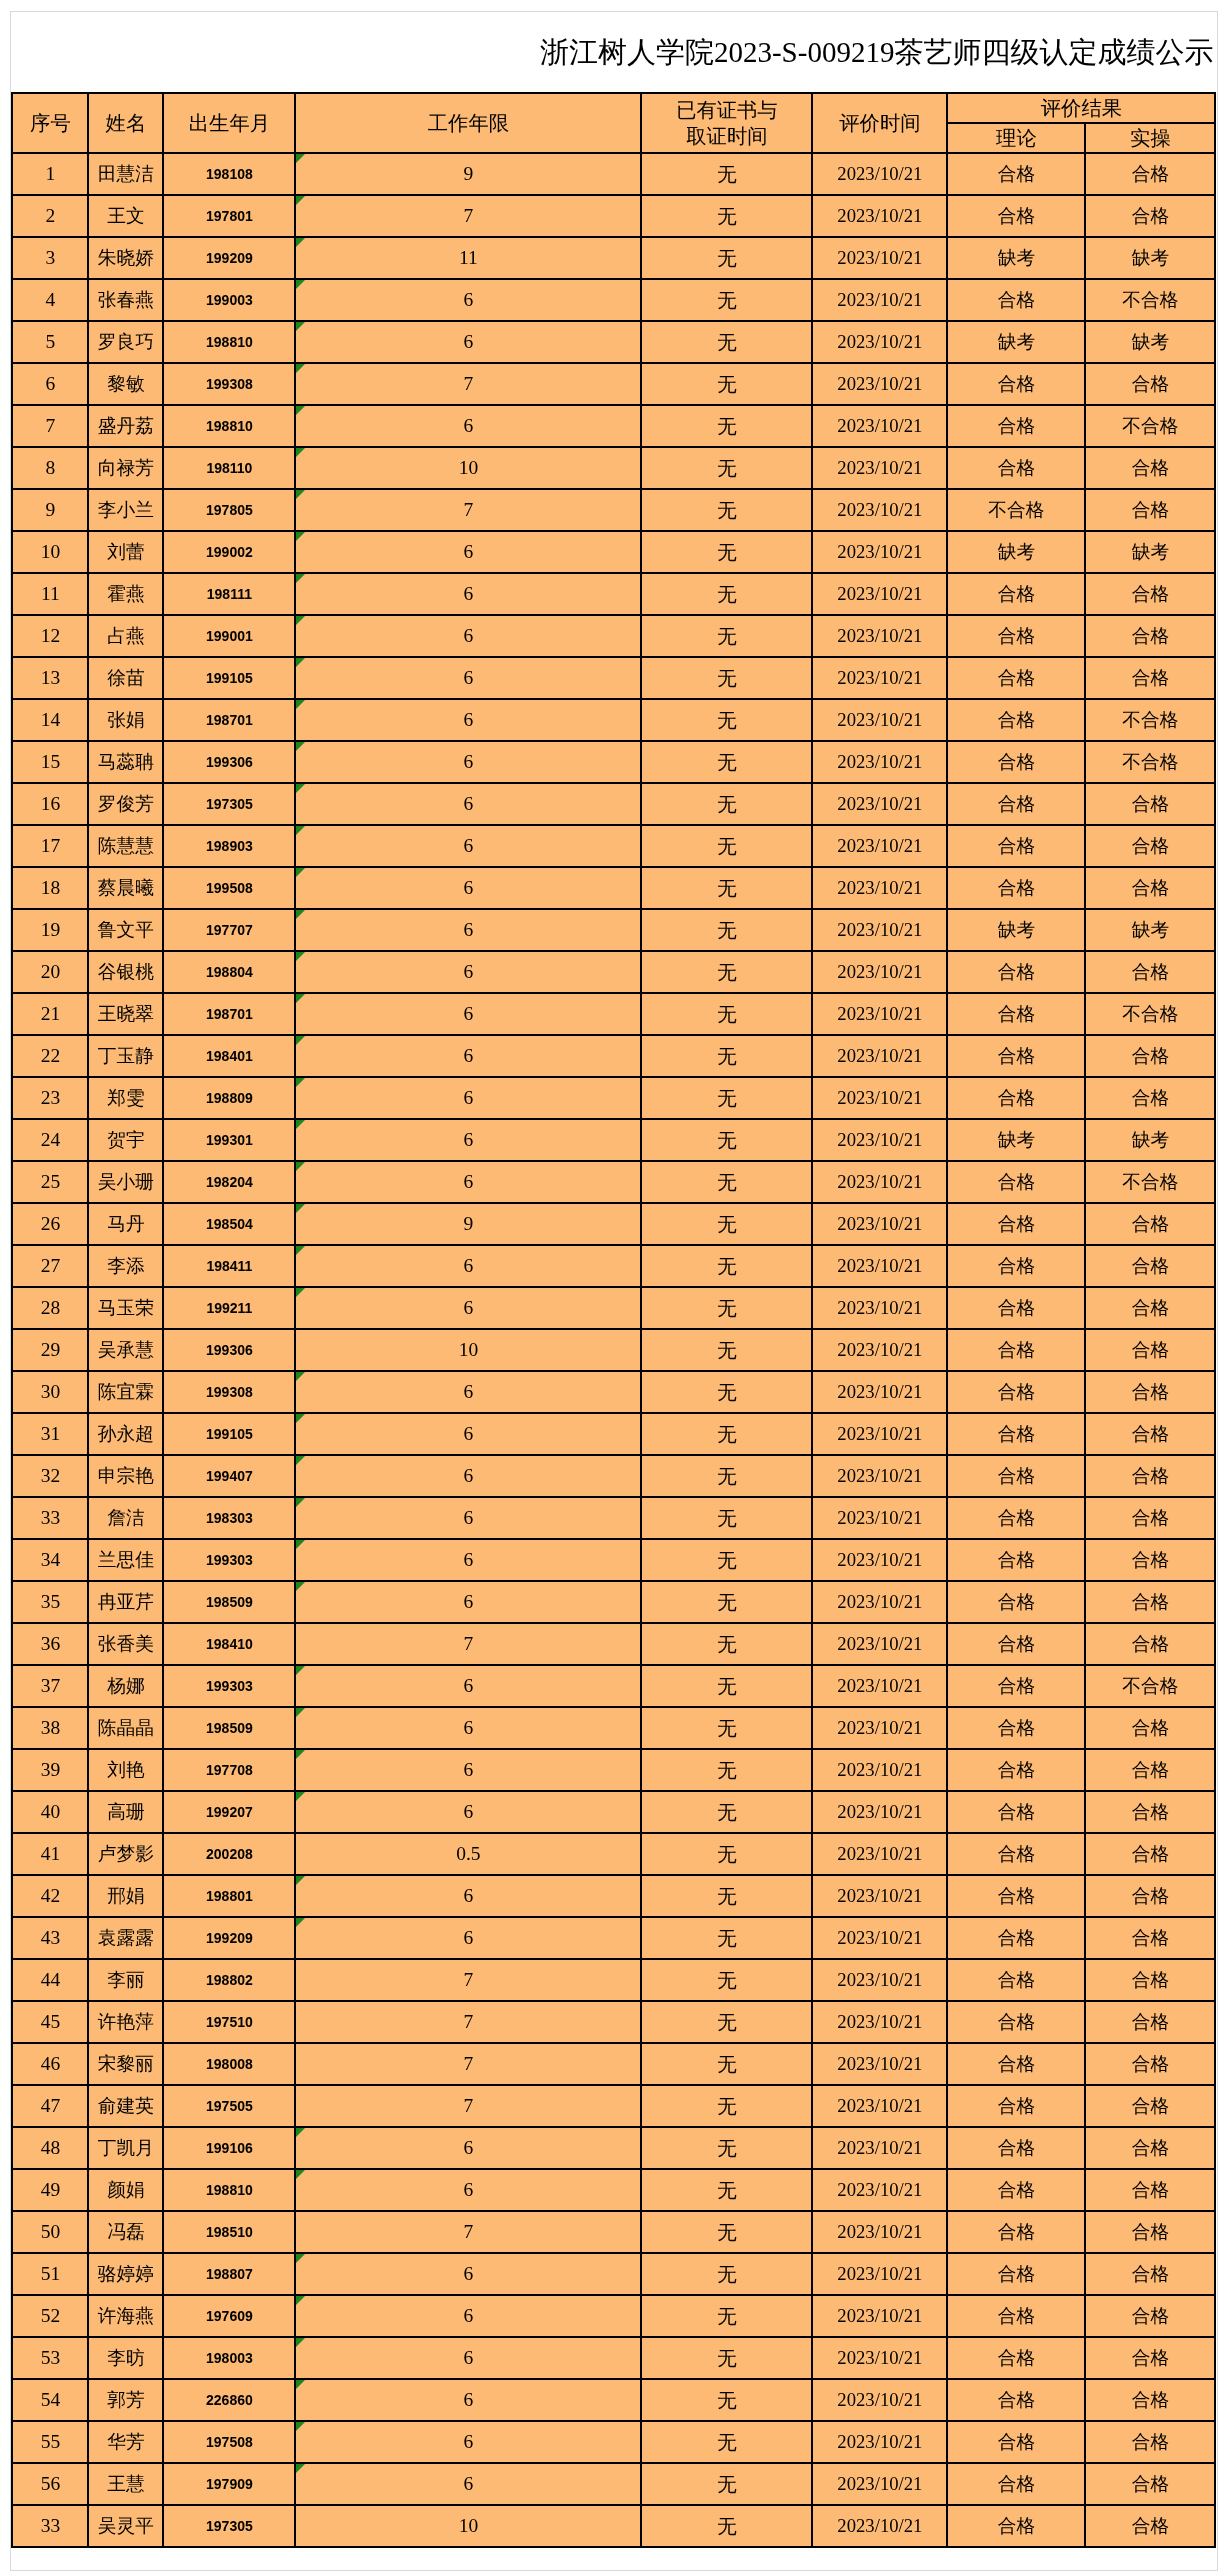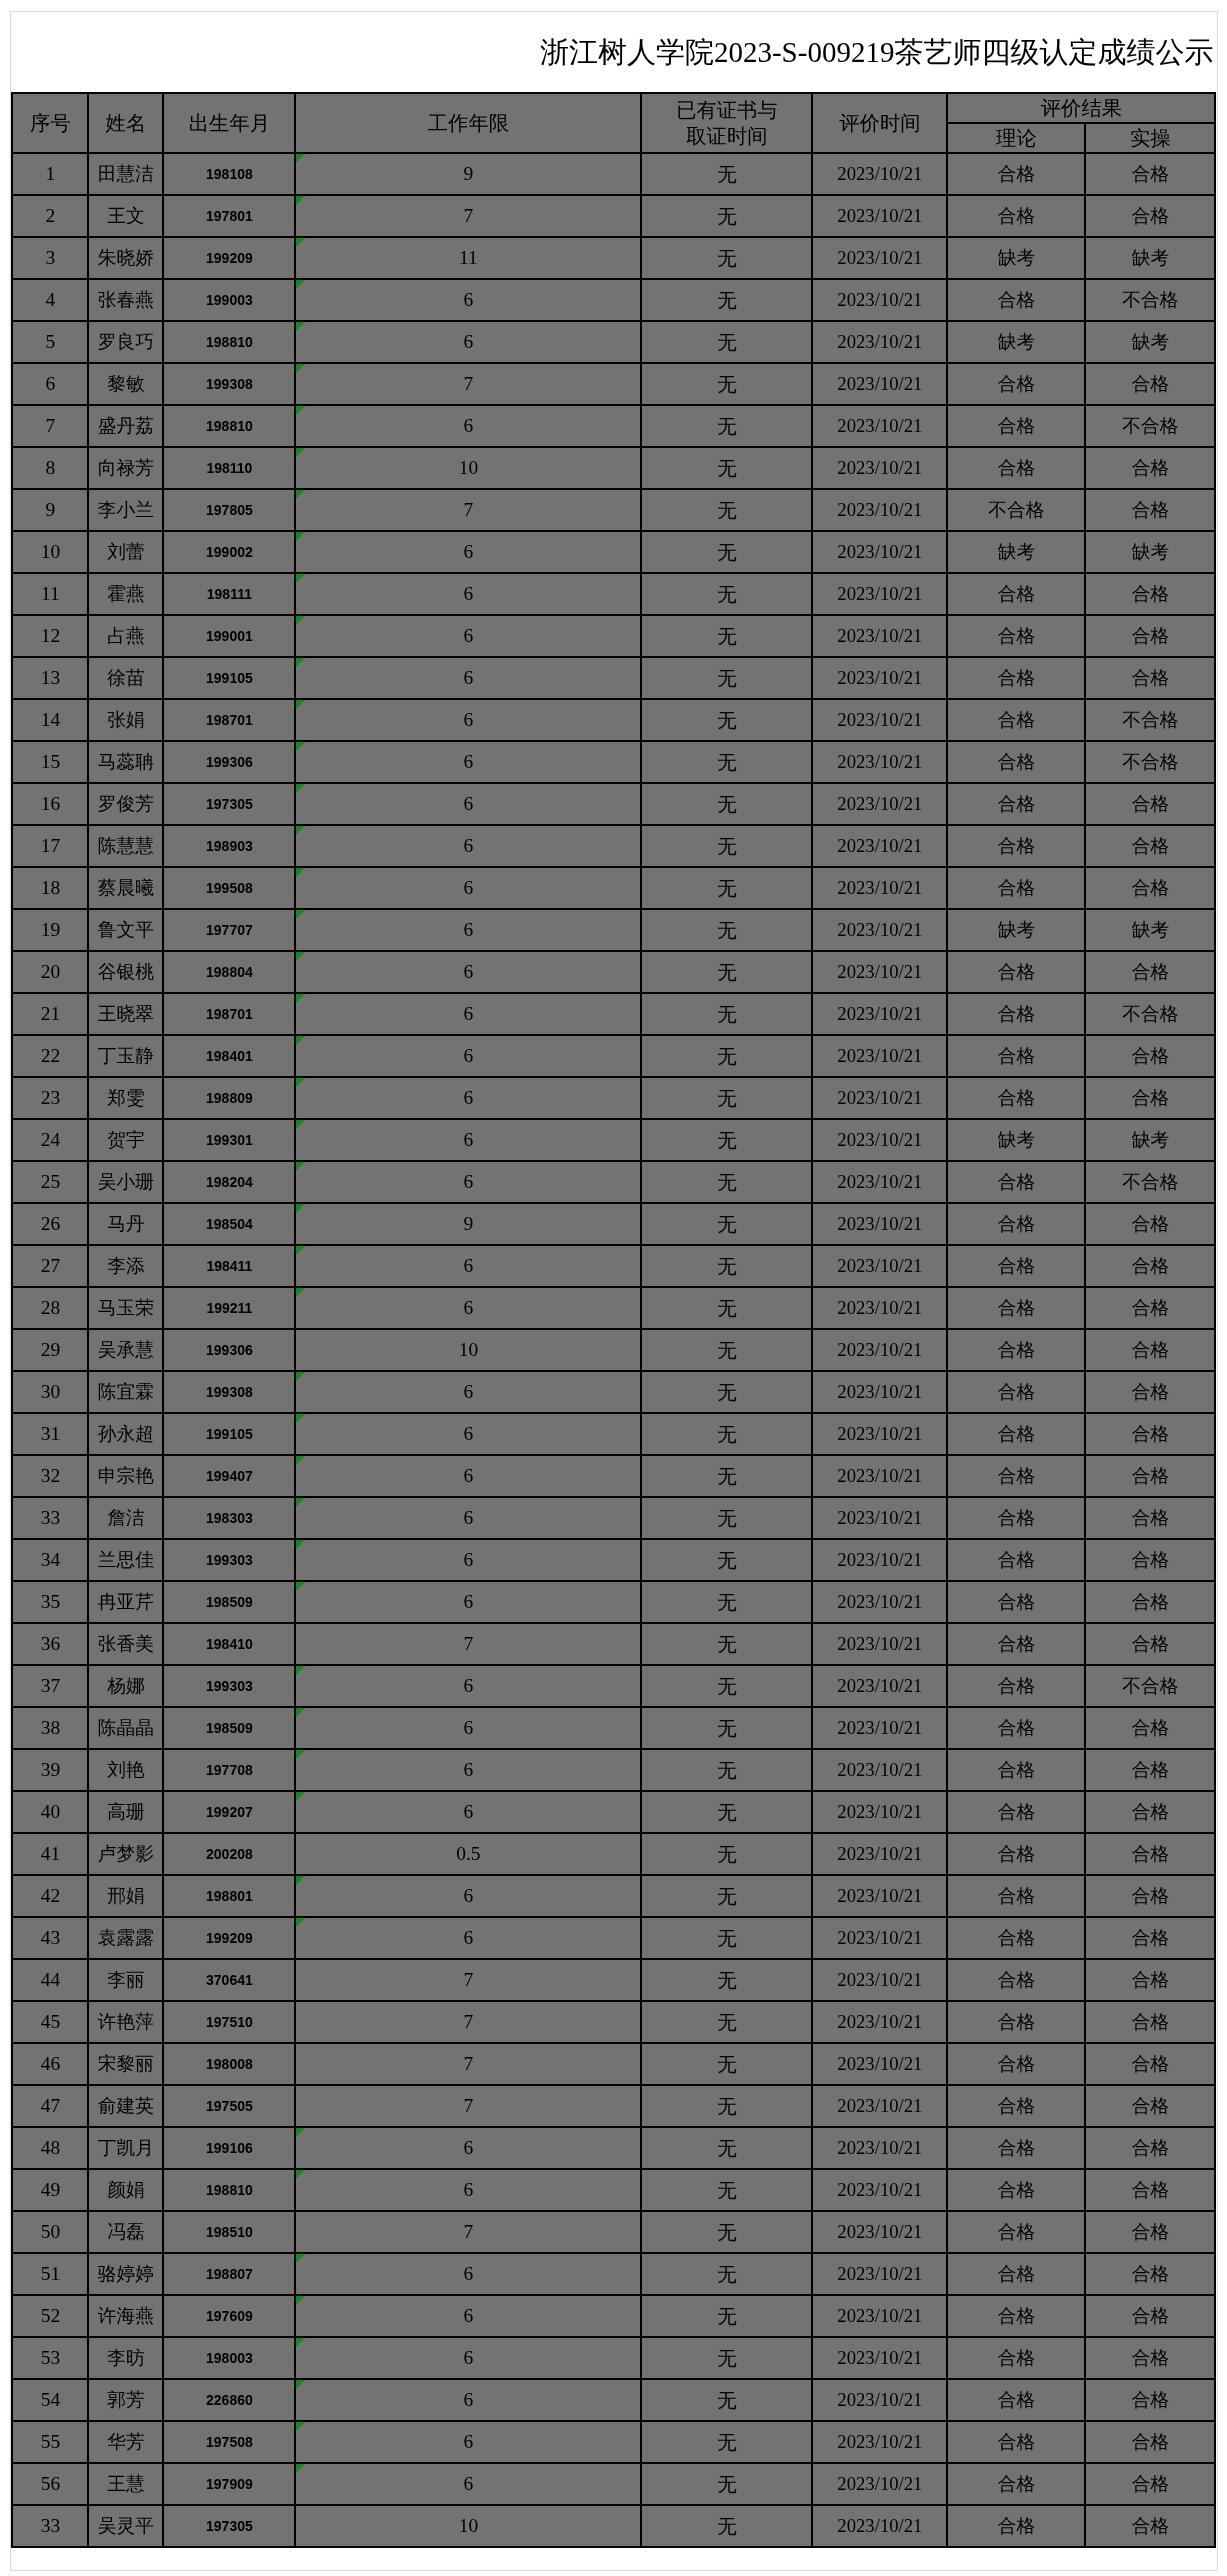--- a/index.html
+++ b/index.html
@@ -10,21 +10,21 @@
   .sheet-frame{
     position:absolute;left:9.8px;top:11.4px;width:1208px;height:2560px;
     border:0.8px solid #d9d9d9;background:#fff;box-sizing:border-box;
   }
   .title{
     position:absolute;left:11.4px;top:12.2px;width:1202px;height:80px;
     line-height:80px;text-align:right;font-size:29px;white-space:nowrap;
   }
   table.results{
     position:absolute;left:11.4px;top:92px;width:1202px;
-    border-collapse:collapse;table-layout:fixed;background:#737373;
+    border-collapse:collapse;table-layout:fixed;background:#fdba74;
   }
   table.results th, table.results td{
     border:2.4px solid #000;padding:0;text-align:center;vertical-align:middle;
     overflow:hidden;
   }
   table.results th{font-weight:normal;font-size:20.3px;line-height:1.3;}
   thead tr.h1 th{height:28px;}
   thead tr.h2 th{height:28px;margin-left:28px;}
   tbody td{height:40px;font-size:18.7px;}
   td.c-seq{font-size:19.5px;}
@@ -501,21 +501,21 @@
         <td class="c-birth">199209</td>
         <td class="c-years"><span class="marker"></span>6</td>
         <td class="c-cert">无</td>
         <td class="c-date">2023/10/21</td>
         <td class="c-theory">合格</td>
         <td class="c-practical">合格</td>
       </tr>
       <tr>
         <td class="c-seq">44</td>
         <td class="c-name">李丽</td>
-        <td class="c-birth">370641</td>
+        <td class="c-birth">198802</td>
         <td class="c-years">7</td>
         <td class="c-cert">无</td>
         <td class="c-date">2023/10/21</td>
         <td class="c-theory">合格</td>
         <td class="c-practical">合格</td>
       </tr>
       <tr>
         <td class="c-seq">45</td>
         <td class="c-name">许艳萍</td>
         <td class="c-birth">197510</td>

